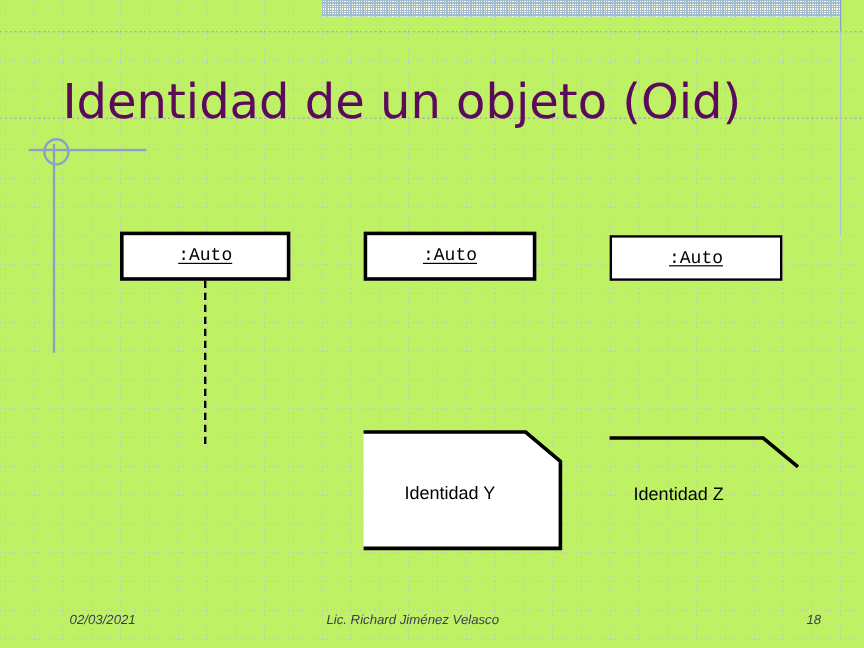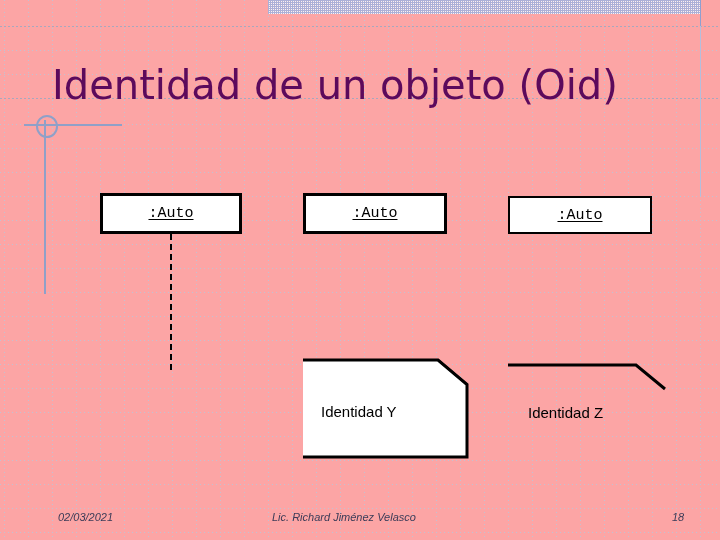--- a/index.html
+++ b/index.html
@@ -11,21 +11,21 @@
     height: 540px;
     background: #ffffff;
     font-family: "Liberation Sans", sans-serif;
     overflow: hidden;
   }
 
   #slide {
     position: relative;
     width: 720px;
     height: 540px;
-    background-color: #fca5a5;
+    background-color: #bef264;
     overflow: hidden;
   }
   .vline {
     position: absolute;
     top: 0;
     width: 1px;
     height: 540px;
     background-image: repeating-linear-gradient(to bottom,
         #c2c2d2 0px, #c2c2d2 1px, rgba(255,255,255,0) 1px, rgba(255,255,255,0) 4px);
   }
@@ -256,21 +256,21 @@
   </div>
 
   <div class="dashed-conn" style="left:170px; top:234px; height:136px;"></div>
 
 
   <div class="note" style="left:303px; top:358px;">
     <svg width="190" height="102" viewBox="0 0 190 102">
       <path d="M0 2 L135 2 L164 26.5 L164 99 L0 99" fill="#ffffff" stroke="#000000" stroke-width="3"></path>
       <path d="M135 2 L164 26.5" fill="none" stroke="#000000" stroke-width="2"></path>
     </svg>
-    <span class="note-label" style="left:18px; top:45px;">Identidad Y</span>
+    <span class="note-label" style="left:34px; top:45px;">Identidad Y</span>
   </div>
 
   <div class="note" style="left:508px; top:362px;">
     <svg width="180" height="90" viewBox="0 0 180 90">
       <path d="M0 3 L128 3 L157 27" fill="none" stroke="#000000" stroke-width="3"></path>
     </svg>
     <span class="note-label" style="left:20px; top:42px;">Identidad Z</span>
   </div>
 
   <div class="footer-text footer-date">02/03/2021</div>

